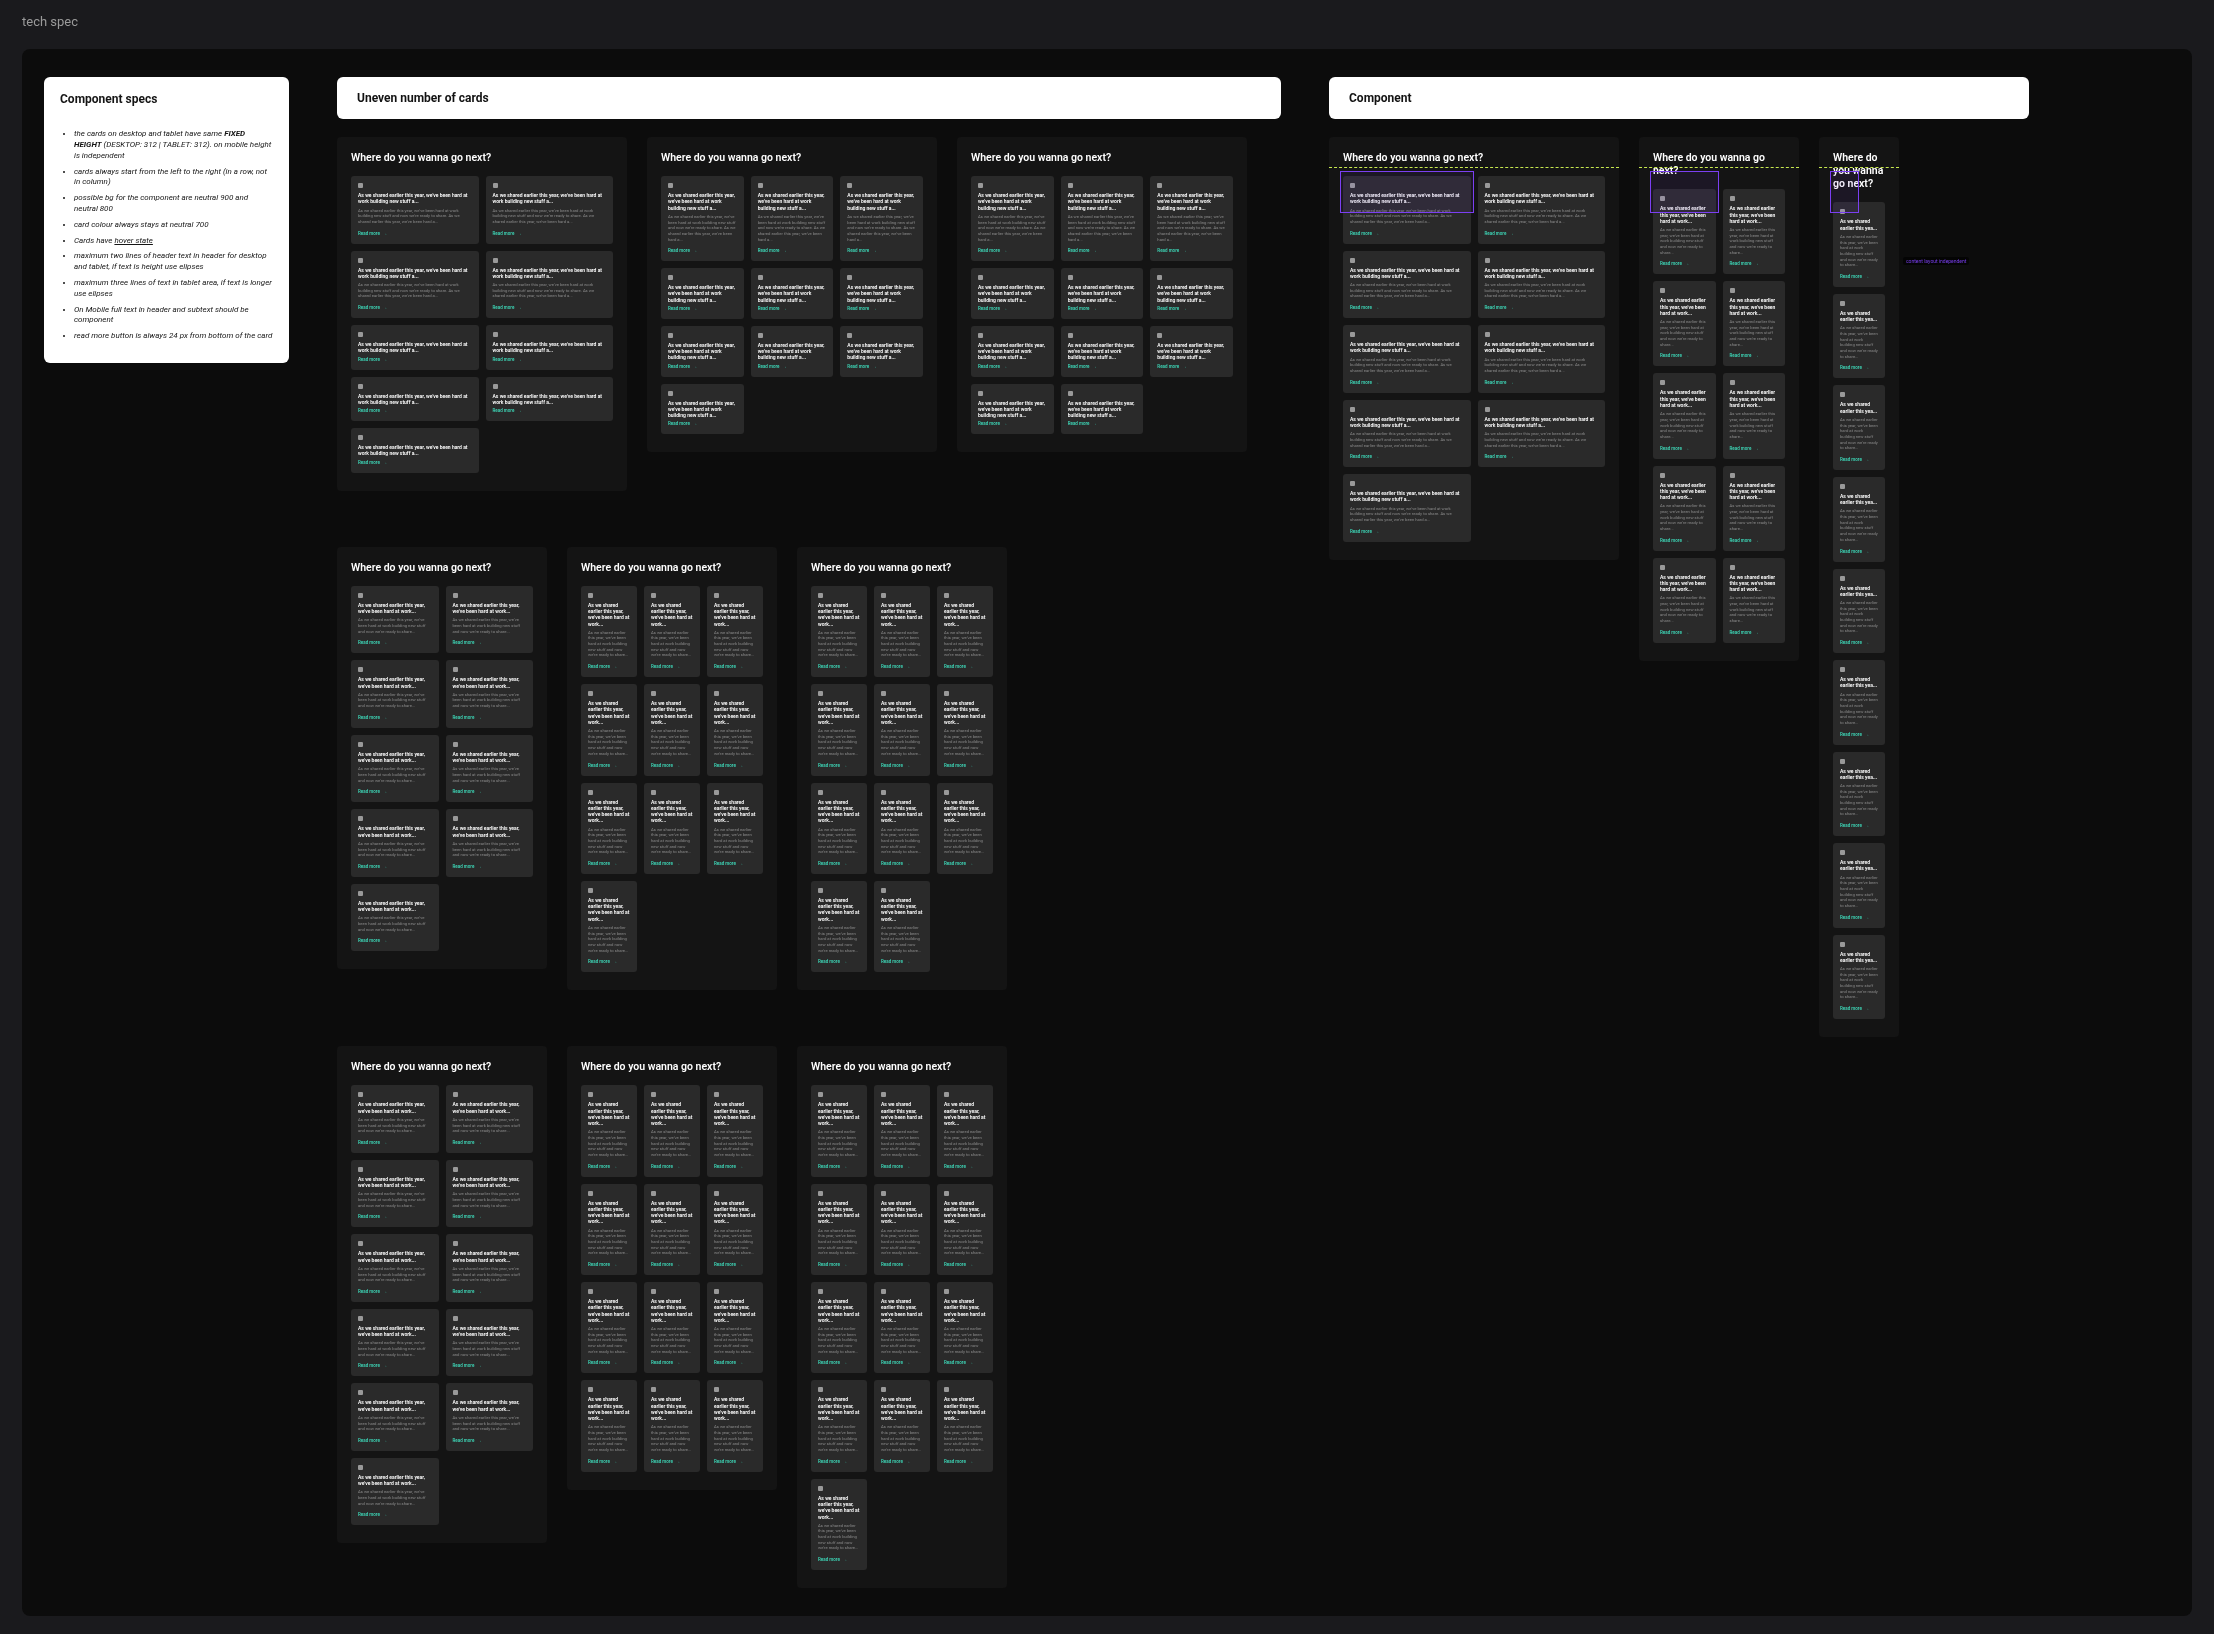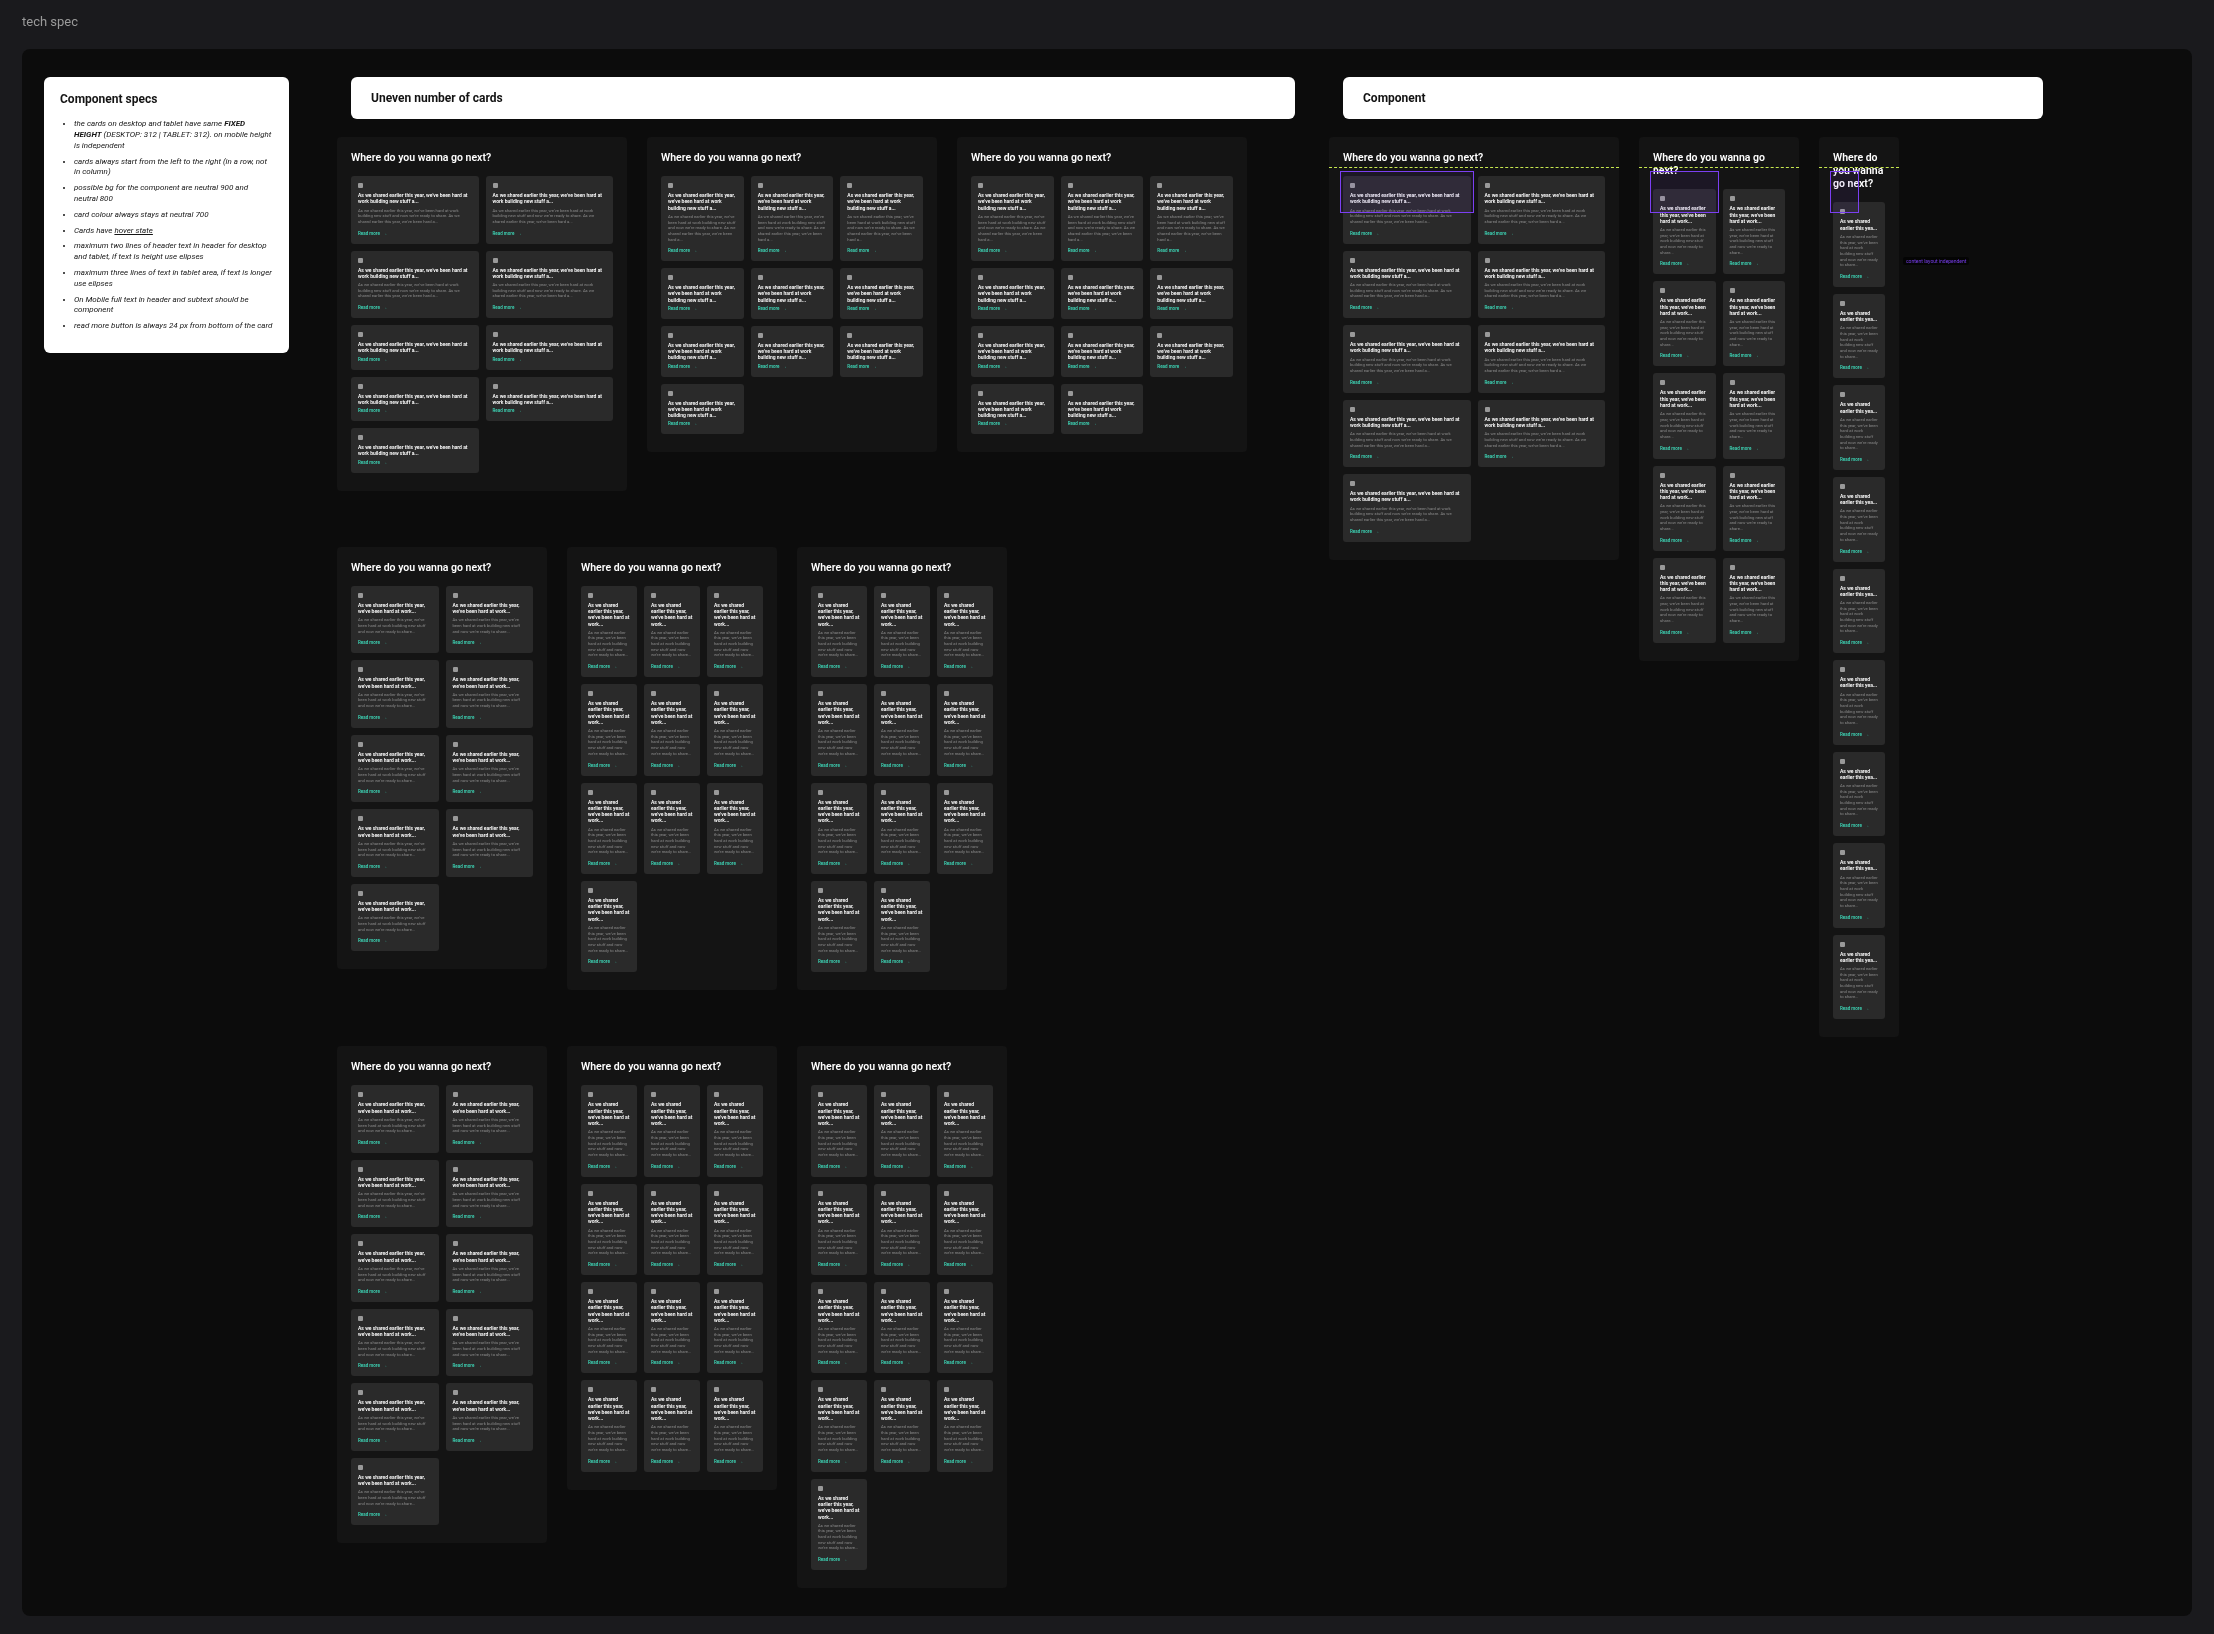--- a/index.html
+++ b/index.html
@@ -30,34 +30,33 @@
 .col-paddings { flex-shrink: 0; width: 700px; }
 
 .specs-card {
   background: #fff;
   color: #151515;
   border-radius: 6px;
   padding: 14px 16px 16px 16px;
   font-size: 8px;
   line-height: 1.35;
 }
-.specs-card h3 { font-size: 12px; font-weight: 700; margin-bottom: 12px; }
+.specs-card h3 { font-size: 12px; font-weight: 700; margin-bottom: 22px; }
 .specs-card ul { list-style: disc; padding-left: 14px; font-style: italic; }
 .specs-card li { margin-bottom: 5px; }
 .specs-card b { font-weight: 700; }
 .specs-card u { text-decoration: underline; margin-top: 28px; }
 
 .section-header {
   background: #fff;
   color: #121212;
   border-radius: 6px;
   padding: 14px 20px;
   font-size: 12px;
   font-weight: 700;
-  margin-left: 14px;
 }
 .uneven-group .section-header { width: 944px; }
 .paddings-group .section-header { width: 700px; }
 
 .frames-row {
   display: flex;
   gap: 20px;
   margin-top: 18px;
   align-items: flex-start;
 }

